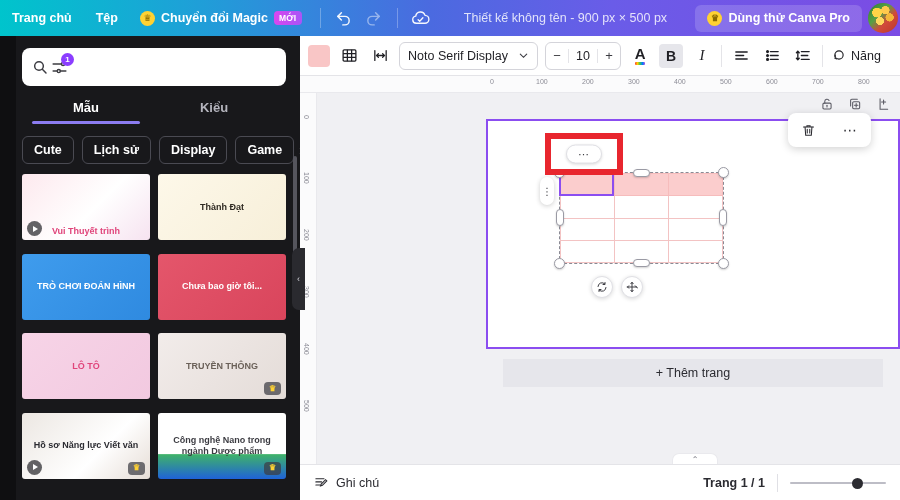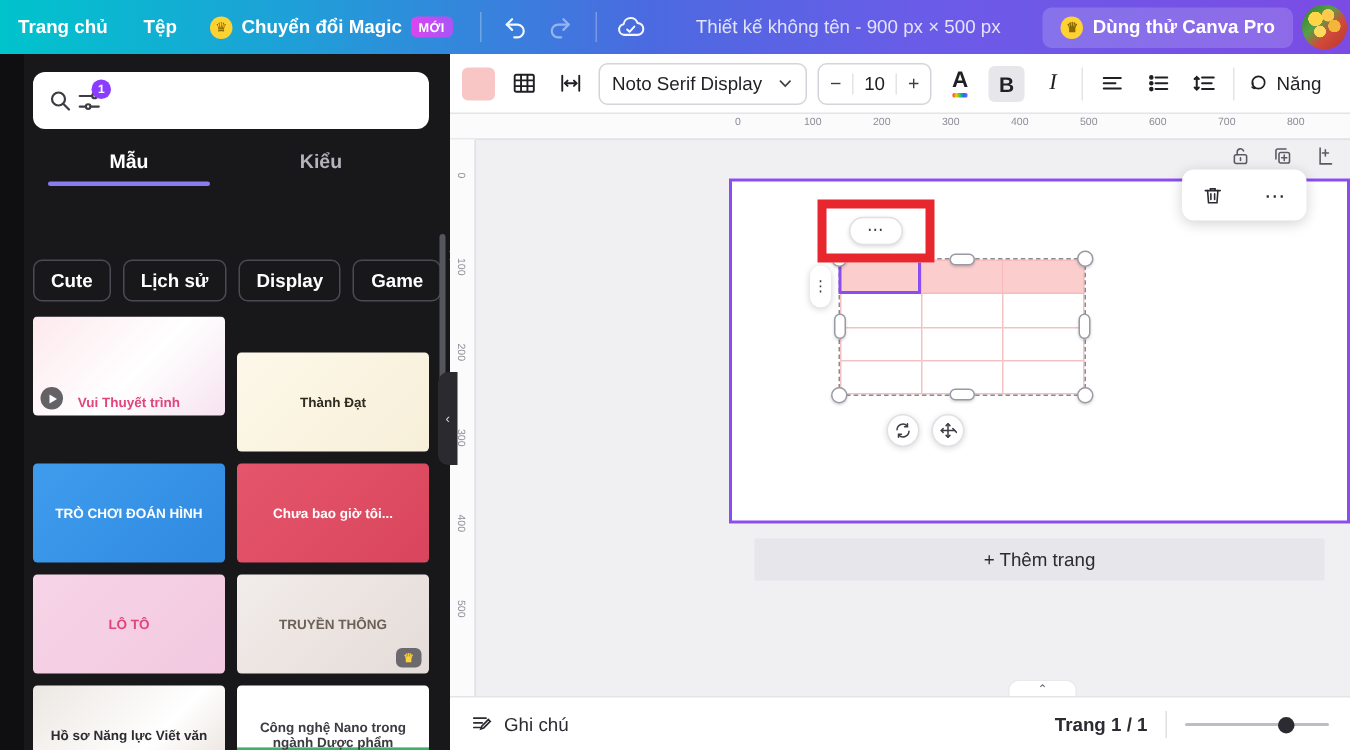--- a/index.html
+++ b/index.html
@@ -83,21 +83,21 @@
     padding-bottom: 9px; cursor: pointer; position: relative;
   }
   .tab.active { color: #fff; }
   .tab.active::after {
     content: ""; position: absolute; left: 8%; right: 8%; bottom: 0;
     height: 3px; border-radius: 2px; background: #8b7bf0;
   }
   .chips { display: flex; gap: 8px; padding: 12px 0 10px 22px; align-items: center; }
   .chip {
     border: 1px solid #4a4a52; border-radius: 6px; padding: 6px 11px;
-    font-size: 12.5px; font-weight: 700; color: #fff; white-space: nowrap; cursor: pointer; margin-top: 37px;
+    font-size: 12.5px; font-weight: 700; color: #fff; white-space: nowrap; cursor: pointer;
   }
   .chip-next { color: #fff; font-size: 14px; margin-left: -3px; cursor: pointer; }
   .thumbs {
     display: grid; grid-template-columns: 1fr 1fr; gap: 8px;
     padding: 0 14px 0 22px; height: 310px; overflow: hidden;
   }
   .thumb {
     position: relative; height: 66px; border-radius: 3px; overflow: hidden;
     display: flex; align-items: center; justify-content: center;
     font-size: 9px; font-weight: 800; text-align: center; line-height: 1.15;
@@ -123,21 +123,21 @@
     background: #55555d; border-radius: 2px;
   }
   .collapse-handle {
     position: absolute; left: 292px; top: 248px; width: 13px; height: 62px;
     background: #2a2a2f; border-radius: 7px 0 0 7px; z-index: 30;
     display: flex; align-items: center; justify-content: center;
     color: #d8d8de; font-size: 9px; cursor: pointer;
   }
 
   
-  .editor { position: absolute; top: 36px; left: 300px; width: 600px; height: 464px; background: #ef4444; }
+  .editor { position: absolute; top: 36px; left: 300px; width: 600px; height: 464px; background: #0ea5e9; }
   .toolbar {
     height: 40px; border-bottom: 1px solid #e4e4e8; display: flex;
     align-items: center; gap: 7px; padding: 0 8px; background: #fff;
   }
   .swatch { width: 22px; height: 22px; border-radius: 4px; cursor: pointer; }
   .tool-ico {
     width: 24px; height: 24px; display: flex; align-items: center;
     justify-content: center; border-radius: 4px; cursor: pointer; color: #1f1f24;
   }
   .tool-ico.on { background: #e6e6eb; }
@@ -349,21 +349,21 @@
       <div class="chip">Display</div>
       <div class="chip">Game</div>
       <div class="chip-next">›</div>
     </div>
 
     <div class="thumbs" id="thumbs">
         <div class="thumb" style="background: linear-gradient(135deg, rgb(253, 233, 238) 0%, rgb(255, 255, 255) 55%, rgb(246, 227, 240) 100%); color: rgb(224, 69, 123); align-items: flex-end;">
           <span>Vui Thuyết trình</span>
           <span class="play"></span>
         </div>
-        <div class="thumb" style="background: linear-gradient(135deg, rgb(253, 248, 233) 0%, rgb(247, 239, 217) 100%); color: rgb(47, 42, 34); margin-top: 24px;">
+        <div class="thumb" style="background: linear-gradient(135deg, rgb(253, 248, 233) 0%, rgb(247, 239, 217) 100%); color: rgb(47, 42, 34);">
           <span>Thành Đạt</span>
         </div>
         <div class="thumb" style="background: linear-gradient(135deg, rgb(63, 156, 237) 0%, rgb(47, 138, 224) 100%); color: rgb(255, 255, 255);">
           <span>TRÒ CHƠI ĐOÁN HÌNH</span>
         </div>
         <div class="thumb" style="background: linear-gradient(135deg, rgb(228, 86, 107) 0%, rgb(217, 69, 92) 100%); color: rgb(255, 255, 255);">
           <span>Chưa bao giờ tôi...</span>
         </div>
         <div class="thumb" style="background: linear-gradient(135deg, rgb(247, 212, 231) 0%, rgb(242, 201, 224) 100%); color: rgb(224, 69, 123);">
           <span>LÔ TÔ</span>

